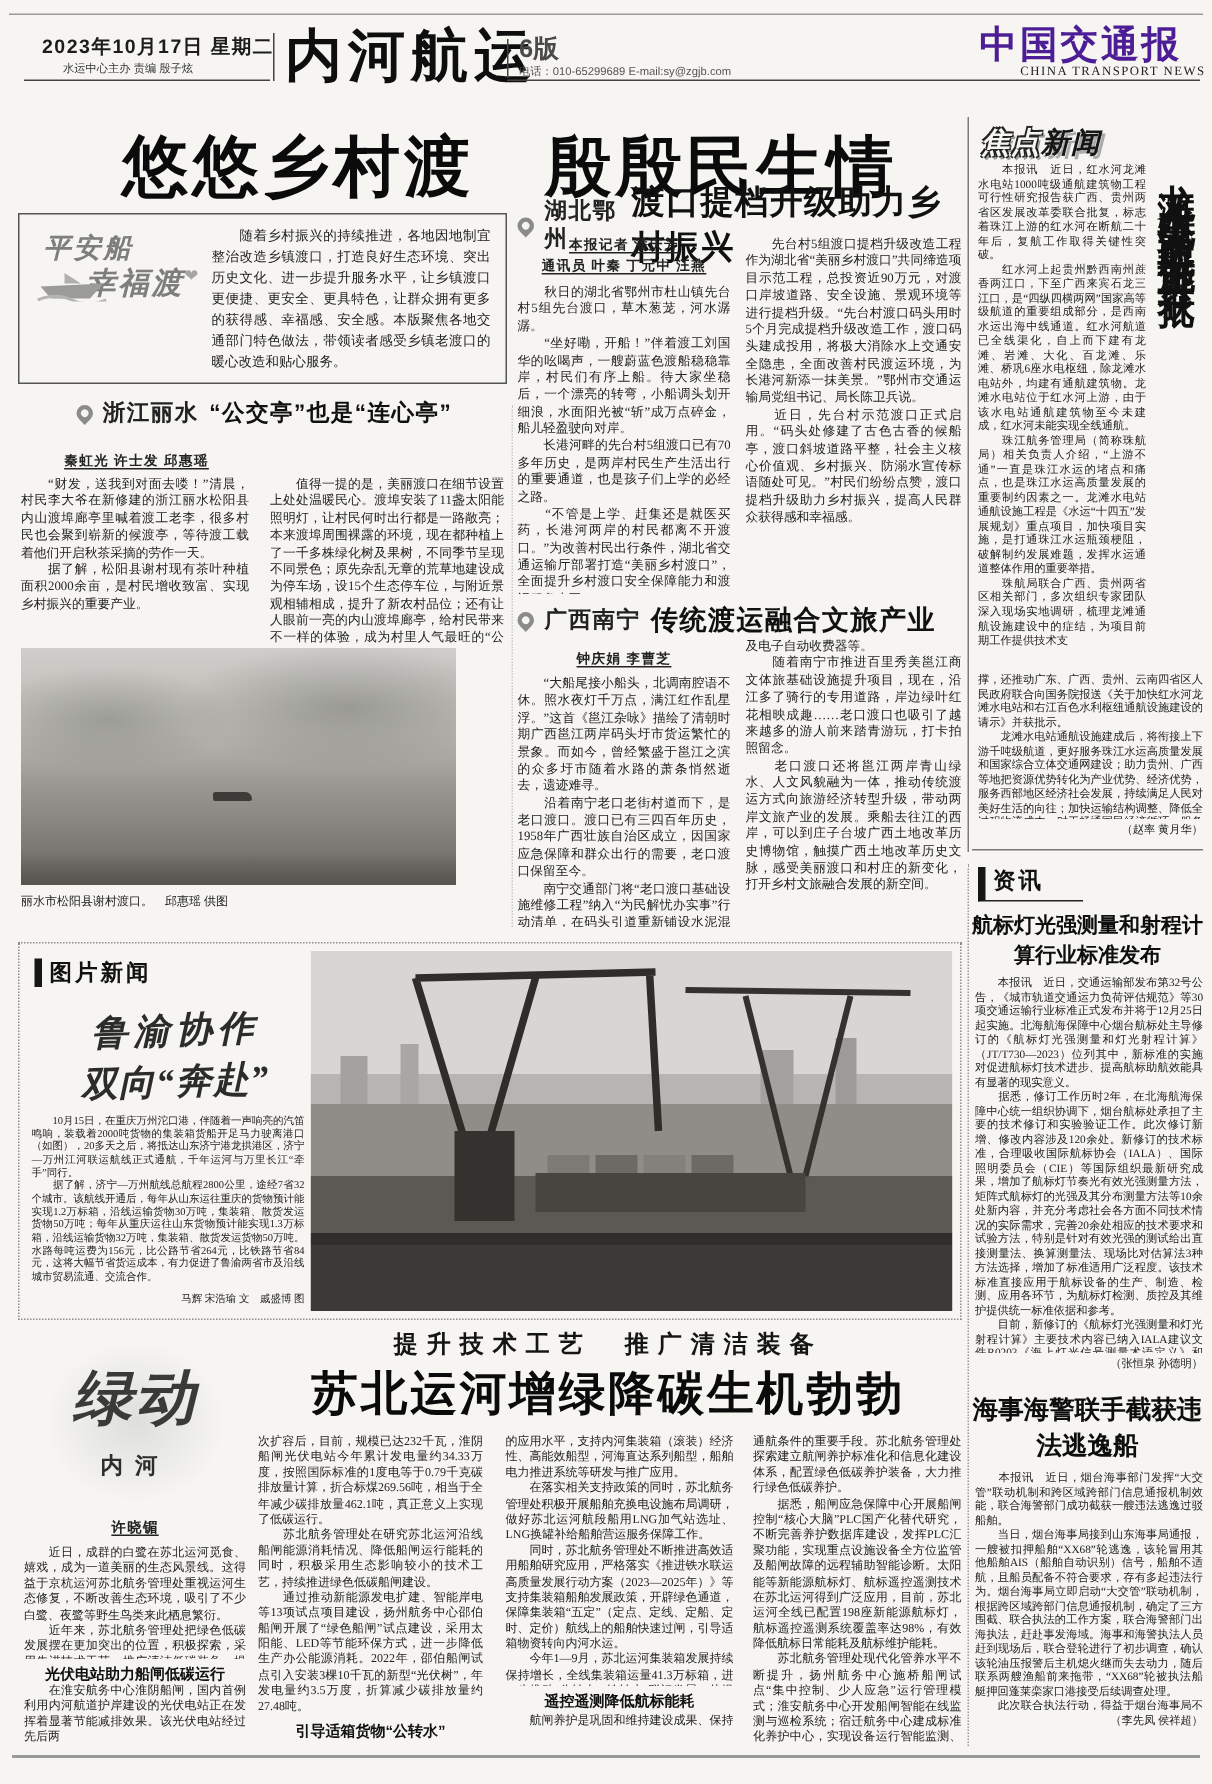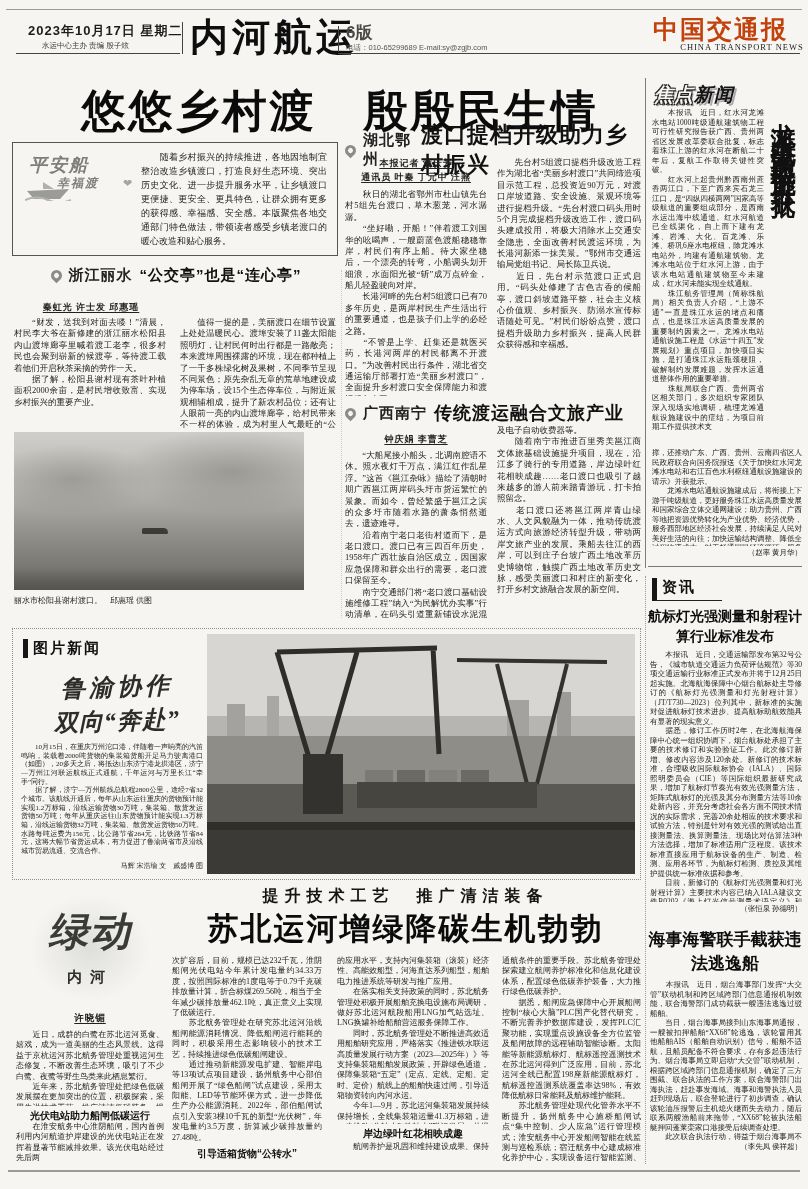--- a/index.html
+++ b/index.html
@@ -42,29 +42,29 @@
   <div class="abs rule" style="left:6px;top:9px;width:796px;height:1px;"></div>
   <div class="abs sans" style="left:28px;top:22px;font-size:13px;font-weight:bold;letter-spacing:1px;">2023年10月17日  星期二</div>
   <div class="abs sans" style="left:42px;top:41px;font-size:7.5px;color:#333;">水运中心主办  责编  殷子炫</div>
   <div class="abs line" style="left:16px;top:53px;width:164px;height:1px;"></div>
   <div class="abs line" style="left:182px;top:22px;width:1px;height:32px;"></div>
   <div class="abs" style="left:190px;top:12px;font-size:38px;font-weight:900;letter-spacing:4px;color:#0e0e0e;">内河航运</div>
   <div class="abs line" style="left:338px;top:26px;width:1px;height:26px;"></div>
   <div class="abs sans" style="left:346px;top:21px;font-size:17px;font-weight:900;color:#4a4a47;">6版</div>
   <div class="abs sans" style="left:346px;top:43px;font-size:7.5px;color:#555;">电话：010-65299689  E-mail:sy@zgjb.com</div>
   <div class="abs line" style="left:338px;top:53px;width:462px;height:1px;"></div>
-  <div class="abs" style="left:616px;top:13px;width:172px;text-align:right;font-size:25px;font-weight:900;letter-spacing:2px;color:#c2410c;">中国交通报</div>
+  <div class="abs" style="left:616px;top:13px;width:172px;text-align:right;font-size:25px;font-weight:900;letter-spacing:2px;color:#4c1d95;">中国交通报</div>
   <div class="abs" style="left:656px;top:42px;width:172px;text-align:center;font-size:8.5px;font-weight:normal;letter-spacing:1px;color:#222;">CHINA TRANSPORT NEWS</div>
 
   <div class="abs sans" style="left:40px;top:82px;width:600px;text-align:center;font-size:44px;font-weight:900;letter-spacing:3px;color:#0b0b0b;">悠悠乡村渡　殷殷民生情</div>
 
   <div class="abs" style="left:12px;top:142px;width:326px;height:114px;border:1px solid #555;box-sizing:border-box;padding:8px 10px;">
     <div style="float:left;width:118px;height:74px;position:relative;">
       <span class="script" style="position:absolute;left:6px;top:2px;font-size:18px;letter-spacing:2px;text-align:center;">平安船</span>
-      <span class="script" style="position:absolute;left:34px;top:24px;font-size:12px;letter-spacing:2px;">幸福渡</span>
+      <span class="script" style="position:absolute;left:34px;top:24px;font-size:20px;letter-spacing:2px;">幸福渡</span>
       <svg width="46" height="20" viewBox="0 0 46 20" style="position:absolute;left:2px;top:30px;">
         <path d="M2 10 L44 8 L35 18 L9 18 Z" fill="#9b9b97"></path>
         <path d="M18 1 L18 8 L29 8 Z" fill="#b0b0ac"></path>
         <path d="M0 19 Q12 14 23 19 Q34 24 46 19" stroke="#b5b5b1" fill="none" stroke-width="2"></path>
       </svg>
       <span style="position:absolute;left:100px;top:26px;color:#a5a5a1;font-size:11px;">❤</span>
     </div>
     <div class="body-text" style="font-size:9px;line-height:1.55;height:96px;">　　随着乡村振兴的持续推进，各地因地制宜整治改造乡镇渡口，打造良好生态环境、突出历史文化、进一步提升服务水平，让乡镇渡口更便捷、更安全、更具特色，让群众拥有更多的获得感、幸福感、安全感。本版聚焦各地交通部门特色做法，带领读者感受乡镇老渡口的暖心改造和贴心服务。</div>
   </div>
 
@@ -164,21 +164,21 @@
     <div class="fill body-text" style="font-size:8px;line-height:1.3;">次扩容后，目前，规模已达232千瓦，淮阴船闸光伏电站今年累计发电量约34.33万度，按照国际标准的1度电等于0.79千克碳排放量计算，折合标煤269.56吨，相当于全年减少碳排放量462.1吨，真正意义上实现了低碳运行。
 　　苏北航务管理处在研究苏北运河沿线船闸能源消耗情况、降低船闸运行能耗的同时，积极采用生态影响较小的技术工艺，持续推进绿色低碳船闸建设。
 　　通过推动新能源发电扩建、智能岸电等13项试点项目建设，扬州航务中心邵伯船闸开展了“绿色船闸”试点建设，采用太阳能、LED等节能环保方式，进一步降低生产办公能源消耗。2022年，邵伯船闸试点引入安装3棵10千瓦的新型“光伏树”，年发电量约3.5万度，折算减少碳排放量约27.48吨。</div>
     <div class="subhead">引导适箱货物“公转水”</div>
   </div>
   <div class="abs flexcol" style="left:337px;top:956px;width:152px;height:208px;">
     <div class="fill body-text" style="font-size:8px;line-height:1.3;">的应用水平，支持内河集装箱（滚装）经济性、高能效船型，河海直达系列船型，船舶电力推进系统等研发与推广应用。
 　　在落实相关支持政策的同时，苏北航务管理处积极开展船舶充换电设施布局调研，做好苏北运河航段船用LNG加气站选址、LNG换罐补给船舶营运服务保障工作。
 　　同时，苏北航务管理处不断推进高效适用船舶研究应用，严格落实《推进铁水联运高质量发展行动方案（2023—2025年）》等支持集装箱船舶发展政策，开辟绿色通道，保障集装箱“五定”（定点、定线、定船、定时、定价）航线上的船舶快速过闸，引导适箱物资转向内河水运。
 　　今年1—9月，苏北运河集装箱发展持续保持增长，全线集装箱运量41.3万标箱，进一步推动“公转水”“铁转水”联运发展，从提高船舶运输效益角度实现货物运输单位能耗降低。</div>
-    <div class="subhead">岸边绿叶红花相映成趣</div>
+    <div class="subhead">遥控遥测降低航标能耗</div>
     <div class="tail body-text" style="font-size:8px;line-height:1.3;height:22px;">　　航闸养护是巩固和维持建设成果、保持</div>
   </div>
   <div class="abs body-text" style="left:502px;top:956px;width:139px;height:208px;font-size:8px;line-height:1.3;">通航条件的重要手段。苏北航务管理处探索建立航闸养护标准化和信息化建设体系，配置绿色低碳养护装备，大力推行绿色低碳养护。
 　　据悉，船闸应急保障中心开展船闸控制“核心大脑”PLC国产化替代研究，不断完善养护数据库建设，发挥PLC汇聚功能，实现重点设施设备全方位监管及船闸故障的远程辅助智能诊断。太阳能等新能源航标灯、航标遥控遥测技术在苏北运河得到广泛应用，目前，苏北运河全线已配置198座新能源航标灯，航标遥控遥测系统覆盖率达98%，有效降低航标日常能耗及航标维护能耗。
 　　苏北航务管理处现代化管养水平不断提升，扬州航务中心施桥船闸试点“集中控制、少人应急”运行管理模式；淮安航务中心开发船闸智能在线监测与巡检系统；宿迁航务中心建成标准化养护中心，实现设备运行智能监测、数据管理和智慧养护多场景落地应用……通过主动式、预防式、精准化养护，作业能耗大大降低。</div>
 
   <div class="abs solid-v" style="left:645px;top:78px;height:490px;"></div>
   <div class="abs dotted-v" style="left:645px;top:576px;height:588px;"></div>
 
   <div class="abs focus-label sans" style="left:654px;top:82px;">

